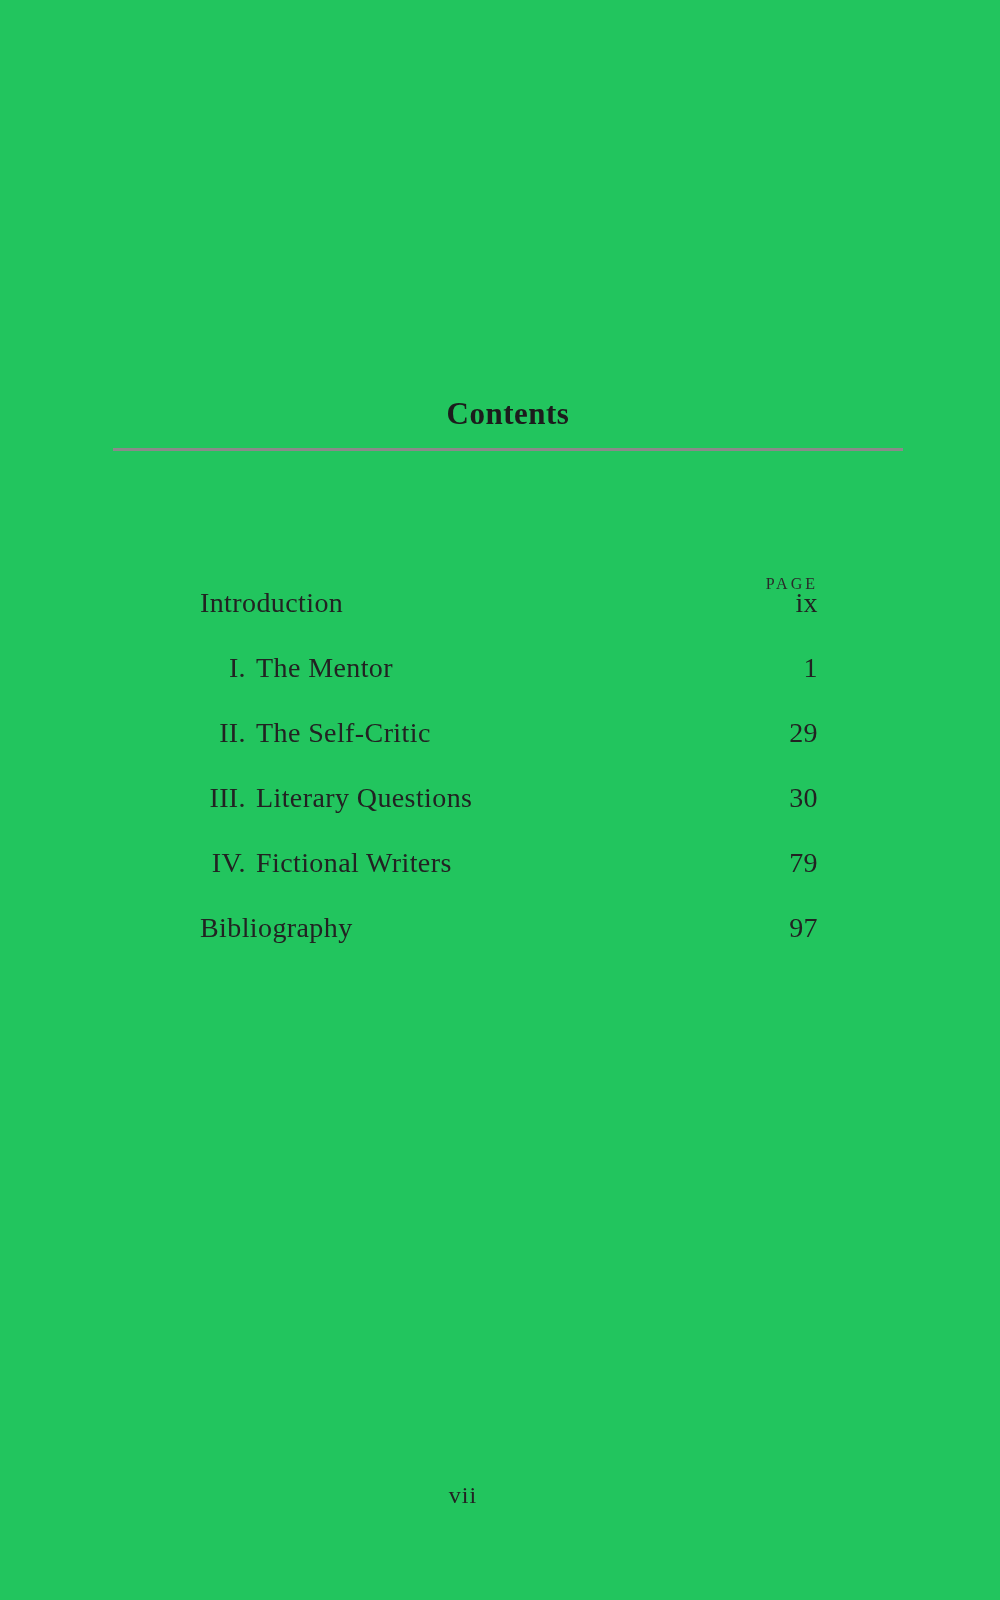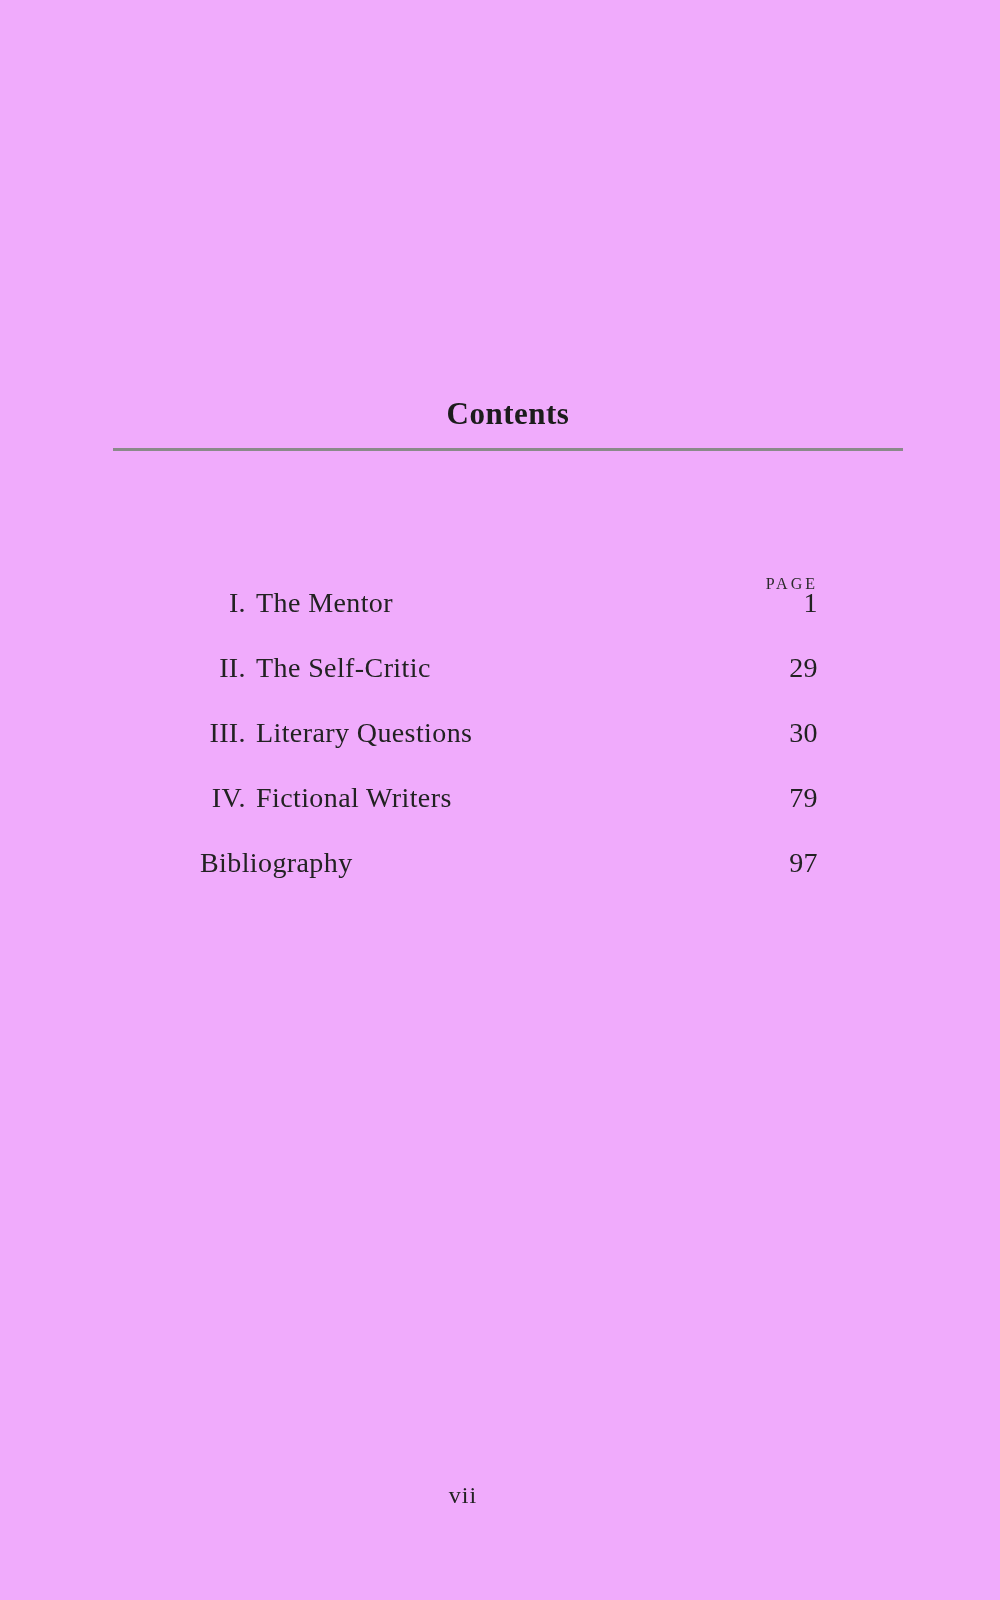--- a/index.html
+++ b/index.html
@@ -8,21 +8,21 @@
     width: 1000px;
     height: 1600px;
     background: #ffffff;
     font-family: "Liberation Serif", "DejaVu Serif", serif;
   }
 
   .page {
     position: relative;
     width: 1000px;
     height: 1600px;
-    background: #f0abfc;
+    background: #22c55e;
     color: #1f1f1f;
     overflow: hidden;
   }
 
   .page-title {
     position: absolute;
     top: 396px;
     left: 0;
     width: 1016px;            
     text-align: center;
@@ -104,20 +104,24 @@
 <div class="page">
 
   <div class="page-title">Contents</div>
 
   <div class="contents-rule"></div>
 
   <div class="page-col-label">PAGE</div>
 
   <div class="toc">
 
+    <div class="toc-row">
+      <span class="toc-title">Introduction</span>
+      <span class="toc-page">ix</span>
+    </div>
 
     <div class="toc-row">
       <span class="toc-num">I.</span>
       <span class="toc-title with-num">The Mentor</span>
       <span class="toc-page">1</span>
     </div>
 
     <div class="toc-row">
       <span class="toc-num">II.</span>
       <span class="toc-title with-num">The Self-Critic</span>

